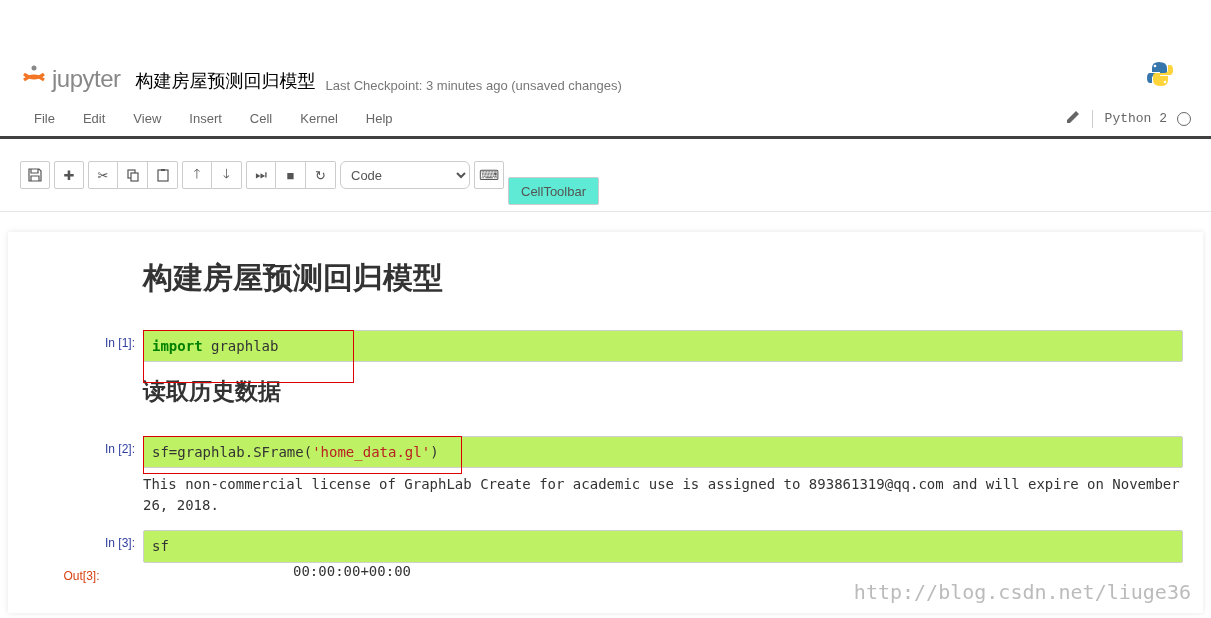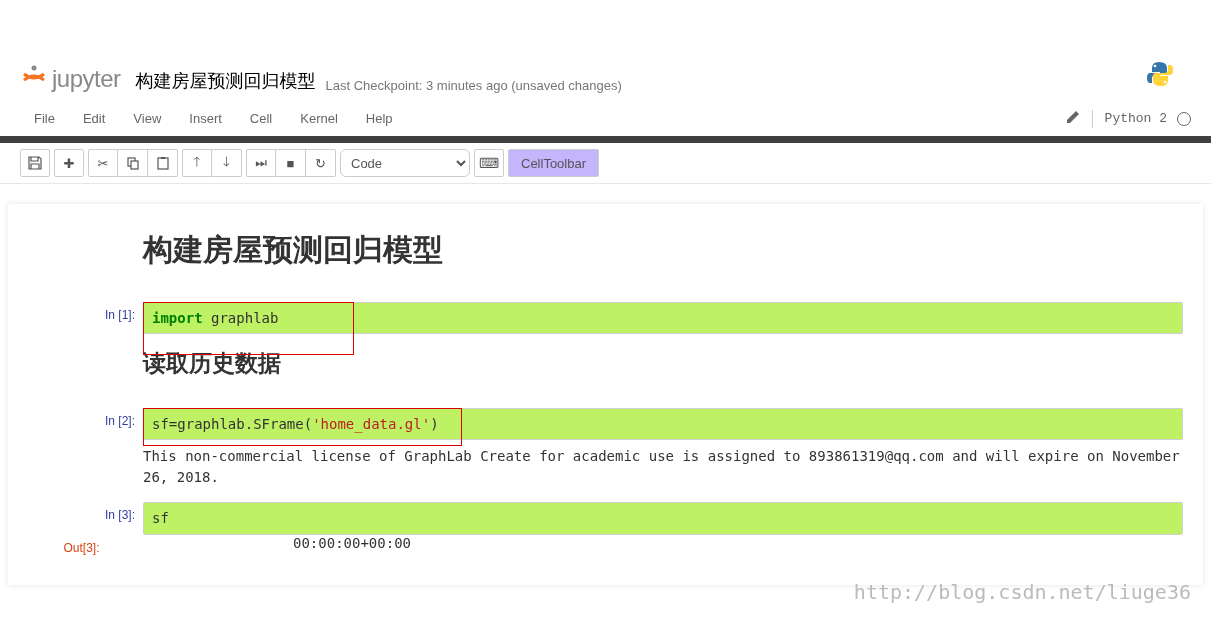--- a/index.html
+++ b/index.html
@@ -5,37 +5,37 @@
     * { margin: 0; padding: 0; box-sizing: border-box; }
     body { font-family: "Helvetica Neue", Helvetica, Arial, sans-serif; font-size: 14px; color: #333; background: #fff; }
     
     .header { padding: 10px 20px 8px; display: flex; align-items: flex-end; margin-top: 48px; }
     .logo-text { font-size: 24px; color: #888; font-weight: normal; letter-spacing: -0.5px; }
     .logo-icon { color: #f37626; margin-right: 4px; }
     .nb-title { font-size: 18px; color: #000; margin-left: 15px; }
     .checkpoint { font-size: 13px; color: #777; margin-left: 10px; }
     .kernel-logo { margin-left: auto; margin-right: 15px; }
     
-    .menubar { display: flex; align-items: center; padding: 4px 20px; border-bottom: 7px solid #404040; }
+    .menubar { display: flex; align-items: center; padding: 4px 20px; border-bottom: 3px solid #404040; }
     .menu-item { padding: 6px 14px; color: #666; cursor: pointer; font-size: 13px; }
     .spacer { flex: 1; }
     .edit-icon { color: #666; margin-right: 12px; cursor: pointer; }
     .divider-v { width: 1px; height: 18px; background: #ccc; margin-right: 12px; }
     .kernel-name { color: #666; font-size: 13px; margin-right: 10px; font-family: Liberation Mono, monospace; }
     .kernel-indicator { width: 14px; height: 14px; border: 1.5px solid #666; border-radius: 50%; }
     
     .toolbar { display: flex; align-items: center; padding: 6px 20px; border-bottom: 1px solid #e7e7e7; gap: 4px; }
     .tb-btn { width: 30px; height: 28px; border: 1px solid #ccc; background: #fff; border-radius: 2px; cursor: pointer; display: flex; align-items: center; justify-content: center; color: #555; font-size: 13px; }
     .tb-group { display: flex; }
     .tb-group .tb-btn:not(:first-child) { border-left: none; }
     .tb-group .tb-btn:first-child { border-radius: 2px 0 0 2px; }
     .tb-group .tb-btn:last-child { border-radius: 0 2px 2px 0; }
     .tb-group .tb-btn:not(:first-child):not(:last-child) { border-radius: 0; }
     .cell-type { width: 130px; height: 28px; border: 1px solid #ccc; padding: 2px 6px; font-size: 13px; color: #555; border-radius: 6px; background: #fff; }
-    .celltoolbar-btn { height: 28px; border: 1px solid #ccc; padding: 4px 12px; font-size: 13px; color: #555; border-radius: 2px; background: #c4b5fd; cursor: pointer; }
+    .celltoolbar-btn { height: 28px; border: 1px solid #ccc; padding: 4px 12px; font-size: 13px; color: #555; border-radius: 2px; background: #5eead4; cursor: pointer; margin-top: 32px; }
     
     .notebook-container { background: #fff; margin: 20px 8px; box-shadow: 0 0 6px rgba(0,0,0,0.1); padding: 20px 0; }
     
     .cell { padding: 0 20px; margin-bottom: 8px; }
     .cell-row { display: flex; align-items: flex-start; }
     .prompt { width: 115px; text-align: right; padding: 6px 8px 2px 0; font-family: Liberation Sans, sans-serif; font-size: 12px; color: #303F9F; flex-shrink: 0; }
     .prompt.out { color: #D84315; text-align: center; }
     .cell-content { flex: 1; }
     
     .text-cell { padding: 6px 0 15px; }

